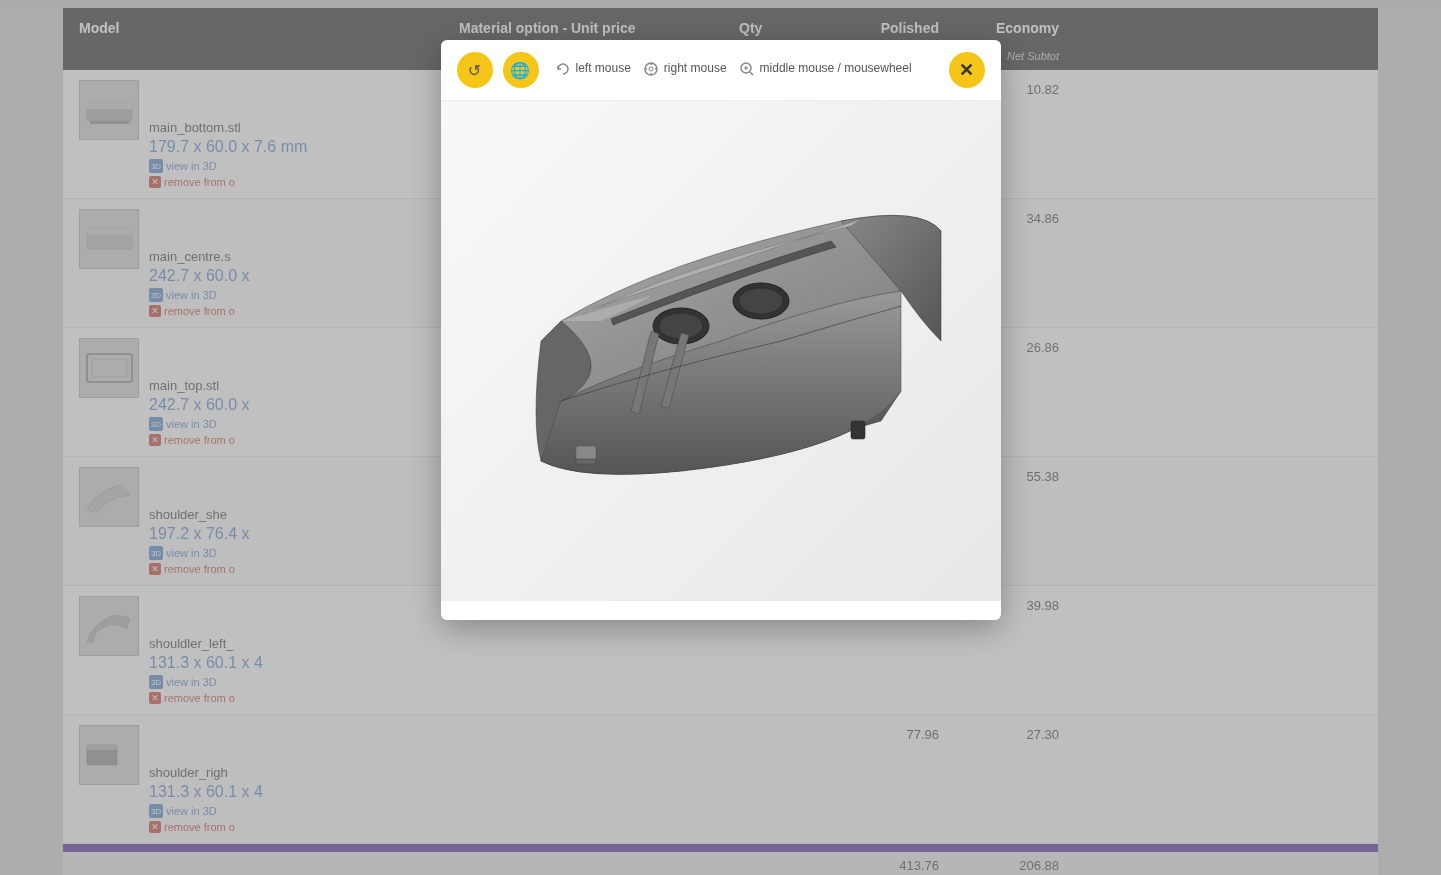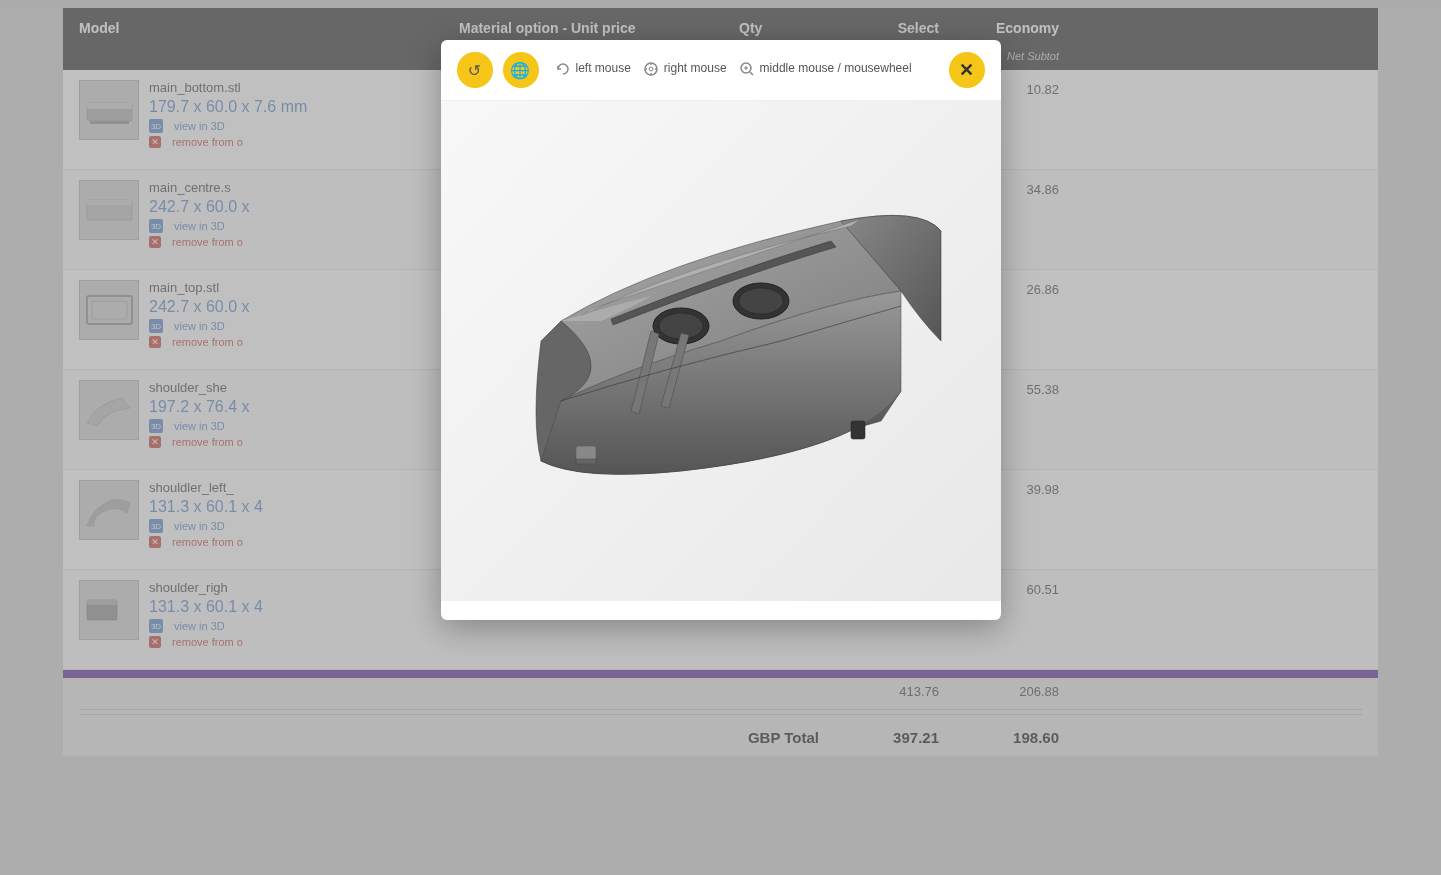--- a/index.html
+++ b/index.html
@@ -52,40 +52,41 @@
       display: flex;
       align-items: center;
       justify-content: center;
       overflow: hidden;
     }
 
     .model-info {
       display: flex;
       flex-direction: column;
       gap: 3px;
+      margin-top: 40px;
     }
 
     .model-name {
       font-size: 13px;
       color: #333;
       font-weight: 500;
     }
 
     .model-dims {
       font-size: 16px;
       color: #4a7dc4;
     }
 
     .view-3d-link, .remove-link {
       font-size: 11px;
       color: #4a7dc4;
       cursor: pointer;
       display: flex;
       align-items: center;
-      gap: 11px;
+      gap: 3px;
     }
 
     .remove-link {
       color: #c0392b;
     }
 
     .remove-icon {
       width: 12px;
       height: 12px;
       background: #c0392b;
@@ -506,21 +507,21 @@
 </div>
 
 <div style="width:100%; padding: 0; background: #d0d0d0; min-height: 875px;">
 
   <div style="padding: 0 63px;">
 
     <div class="table-header">
       <div>Model</div>
       <div>Material option - Unit price</div>
       <div>Qty</div>
-      <div style="text-align:right;">Select</div>
+      <div style="text-align:right;">Polished</div>
       <div style="text-align:right;">Economy</div>
     </div>
 
     <div class="sub-header-labels">
       <div></div>
       <div></div>
       <div></div>
       <div class="col-net">Net Subtot</div>
       <div class="col-net">Net Subtot</div>
     </div>
@@ -695,21 +696,21 @@
           </span>
           <span class="remove-link">
             <span class="remove-icon">✕</span>
             <span>remove from o</span>
           </span>
         </div>
       </div>
       <div class="material-col"></div>
       <div class="qty-col"></div>
       <div class="price-col">77.96</div>
-      <div class="price-col">60.51</div>
+      <div class="price-col">27.30</div>
     </div>
 
     <div style="background:#e5e5e5; border-top: 8px solid #4c1d95;">
 
       <div class="totals-row">
         <div></div>
         <div></div>
         <div class="label"></div>
         <div class="express-val">413.76</div>
         <div class="economy-val">206.88</div>

